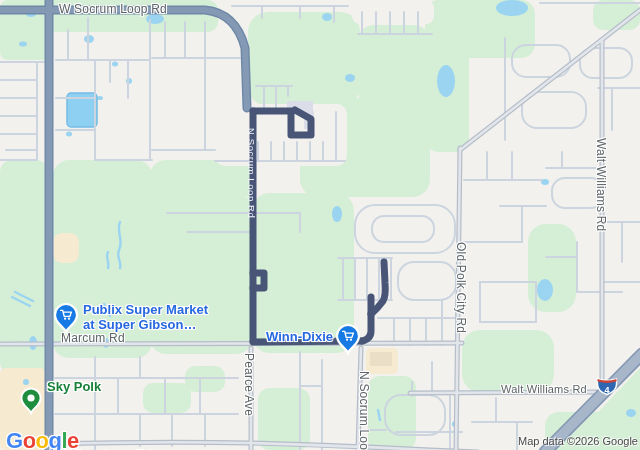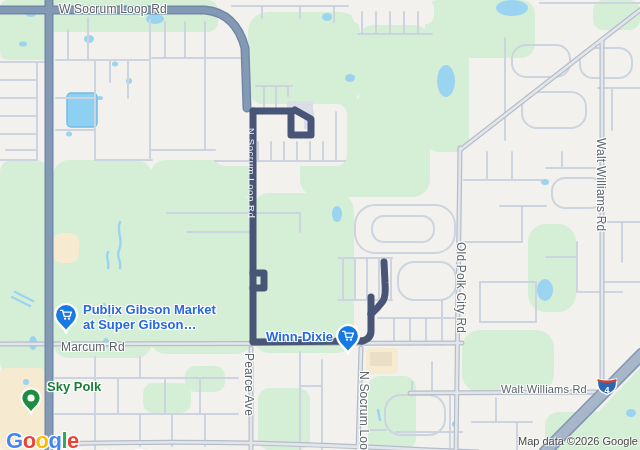--- a/index.html
+++ b/index.html
@@ -264,30 +264,30 @@
     </g>
 
     <g id="pin-sky" transform="translate(31,398)">
       <path class="pin-body-green" d="M0,15 C-2.3,9.6 -9.6,7.6 -9.6,0 A9.6,9.6 0 1,1 9.6,0 C9.6,7.6 2.3,9.6 0,15 Z" fill="#1e8e3e" stroke="#ffffff" stroke-width="2"></path>
       <circle r="3.6" fill="#ffffff"></circle>
     </g>
   </svg>
 
   <div class="lbl road-lbl" style="left:59px;top:2px;">W Socrum Loop Rd</div>
   <div class="lbl road-lbl vert route-lbl" style="left:246px;top:128px;">N Socrum Loop Rd</div>
-  <div class="lbl road-lbl" style="left:61px;top:340px;">Marcum Rd</div>
+  <div class="lbl road-lbl" style="left:61px;top:331px;">Marcum Rd</div>
   <div class="lbl road-lbl vert" style="left:242px;top:353px;">Pearce Ave</div>
   <div class="lbl road-lbl vert" style="left:357px;top:371px;">N Socrum Loop</div>
   <div class="lbl road-lbl" style="left:60px;top:435px;margin-top:13px;">W Daughtery Rd</div>
   <div class="lbl road-lbl vert" style="left:454px;top:242px;">Old Polk City Rd</div>
   <div class="lbl road-lbl vert" style="left:594px;top:138px;">Walt Williams Rd</div>
   <div class="lbl road-lbl" style="left:501px;top:383px;font-size:11px;">Walt Williams Rd</div>
 
   <div class="lbl poi" id="publix-label" style="left: 83px; top: 303px; color: rgb(38, 104, 223);">
-    <div>Publix Gibson Market</div>
+    <div>Publix Super Market</div>
     <div>at Super Gibson…</div>
   </div>
   <div class="lbl poi" id="winn-label" style="left: 266px; top: 330px; color: rgb(38, 104, 223);">Winn-Dixie</div>
   <div class="lbl poi" id="sky-label" style="left: 47px; top: 380px; color: rgb(24, 128, 56);">
     <div>Sky Polk</div>
   </div>
 
   <div class="lbl glogo" id="google-logo" style="left:6px;top:428px;"><span class="logo-letter" style="color: rgb(66, 133, 244);">G</span><span class="logo-letter" style="color: rgb(234, 67, 53);">o</span><span class="logo-letter" style="color: rgb(251, 188, 5);">o</span><span class="logo-letter" style="color: rgb(66, 133, 244);">g</span><span class="logo-letter" style="color: rgb(52, 168, 83);">l</span><span class="logo-letter" style="color: rgb(234, 67, 53);">e</span></div>
   <div class="lbl attrib" style="right:2px;top:435px;">Map data ©2026 Google</div>
 </div>

